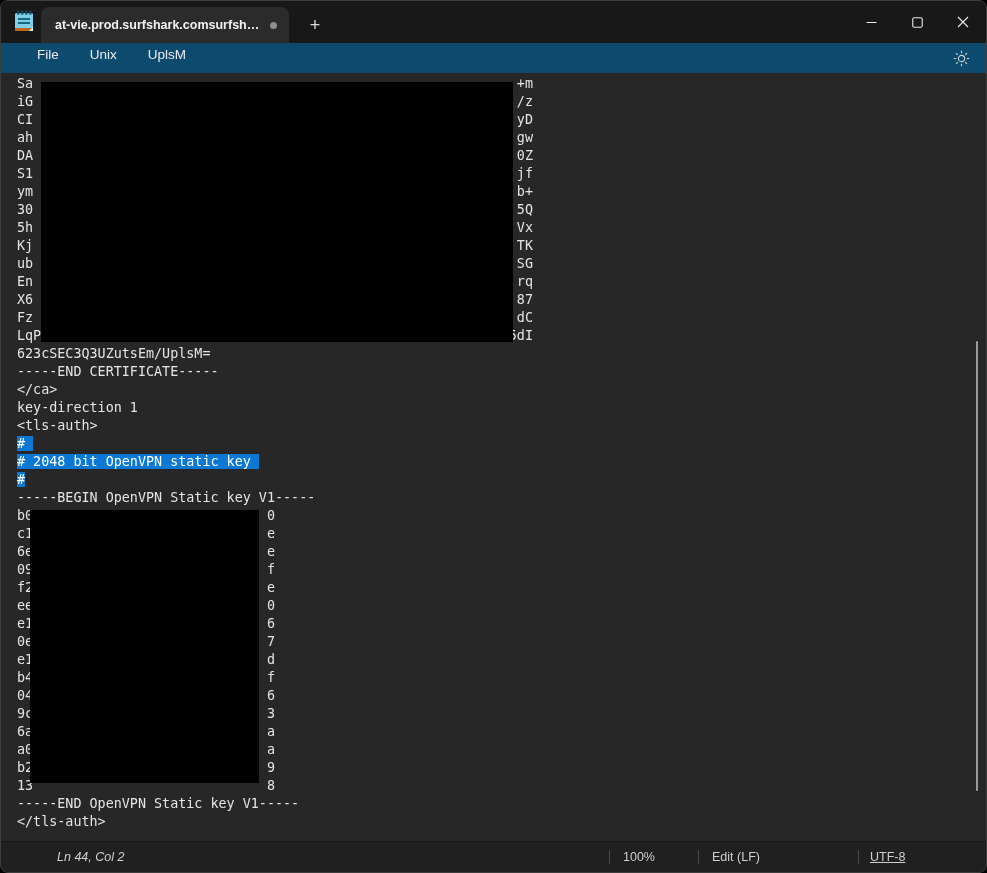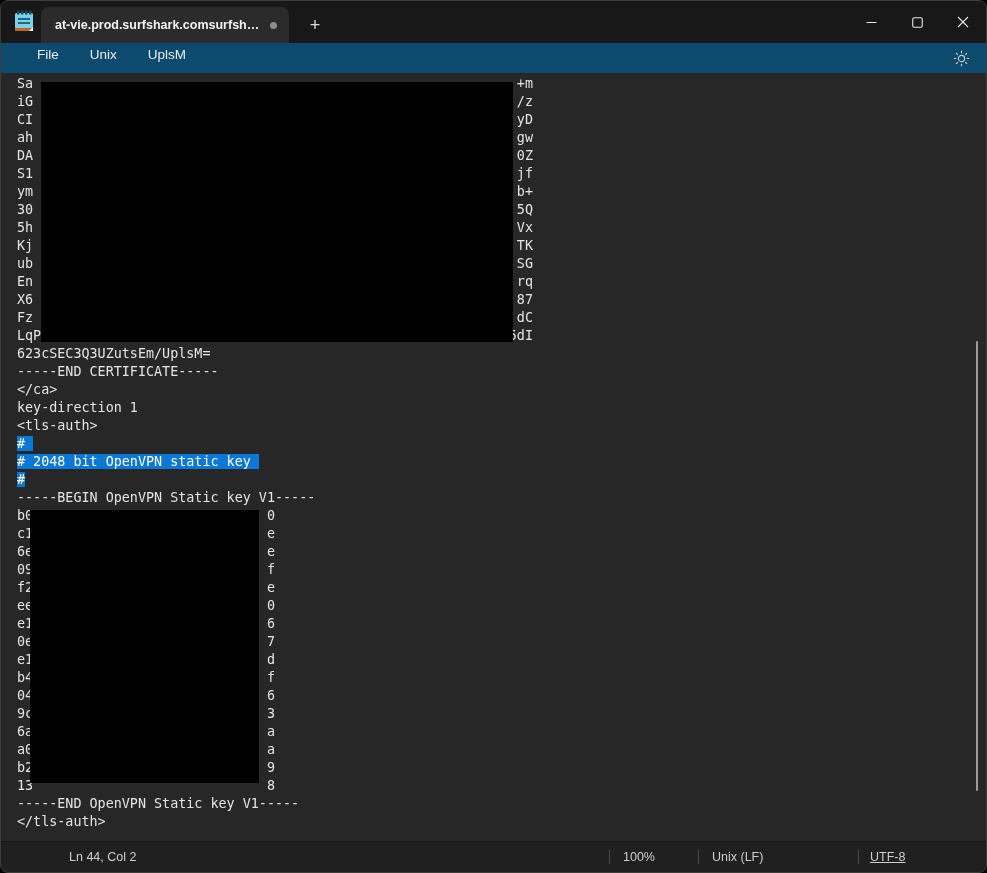--- a/index.html
+++ b/index.html
@@ -64,21 +64,21 @@
     background:#9a9a9a; border-radius:1px; }
 
   
   .statusbar {
     height:31px; background:#202020; border-top:1px solid #161616;
     flex:0 0 auto; position:relative; color:#cfcfcf; font-size:12.5px;
   }
   .statusbar span { position:absolute; top:50%; transform:translateY(-50%); white-space:nowrap; }
   .status-divider { position:absolute; top:50%; transform:translateY(-50%);
     width:1px; height:14px; background:#4a4a4a; }
-  .status-pos { left:68px; }
+  .status-pos { left:56px;font-style:italic; }
   .div-1 { left:608px; } .status-zoom { left:622px; }
   .div-2 { left:697px; } .status-eol  { left:711px; }
   .div-3 { left:857px; } .status-enc  { left:869px;text-decoration:underline; }
 </style>
 </head>
 <body>
 
 <div class="window">
 
   <div class="titlebar">
@@ -151,18 +151,18 @@
     <div class="redaction redaction-1"></div>
     <div class="redaction redaction-2"></div>
     <div class="scroll-thumb"></div>
   </div>
 
   <div class="statusbar">
     <span class="status-pos">Ln 44, Col 2</span>
     <div class="status-divider div-1"></div>
     <span class="status-zoom">100%</span>
     <div class="status-divider div-2"></div>
-    <span class="status-eol">Unix (LF)</span>
+    <span class="status-eol">Edit (LF)</span>
     <div class="status-divider div-3"></div>
     <span class="status-enc">UTF-8</span>
   </div>
 
 </div>
 
 </body></html>

